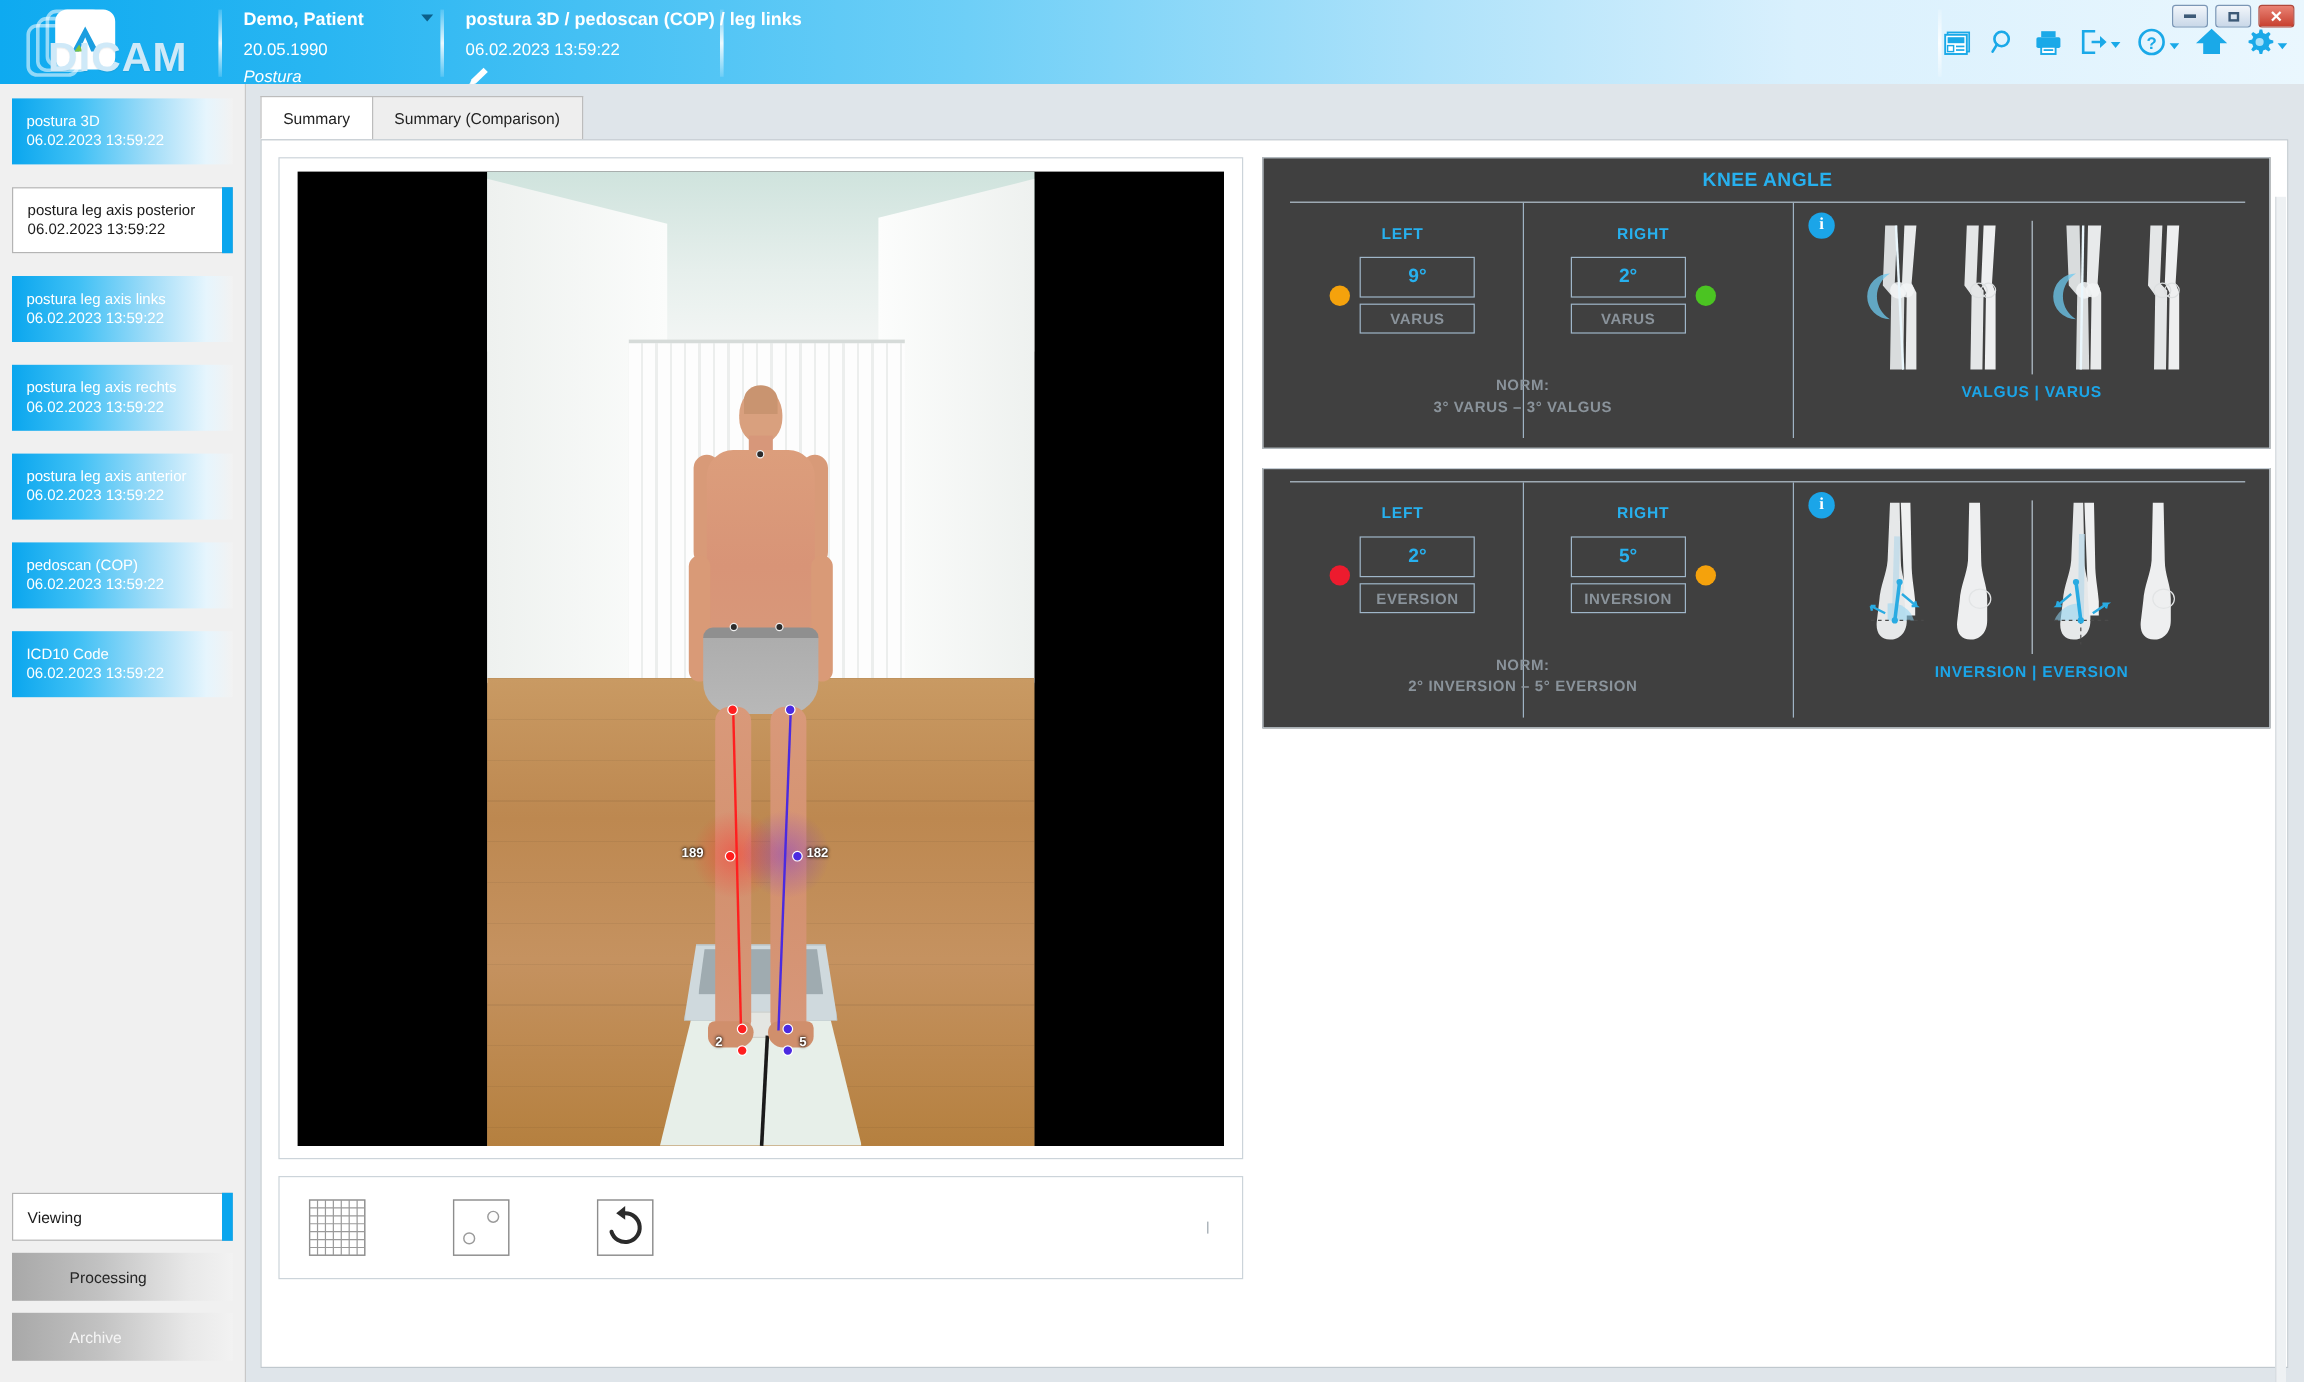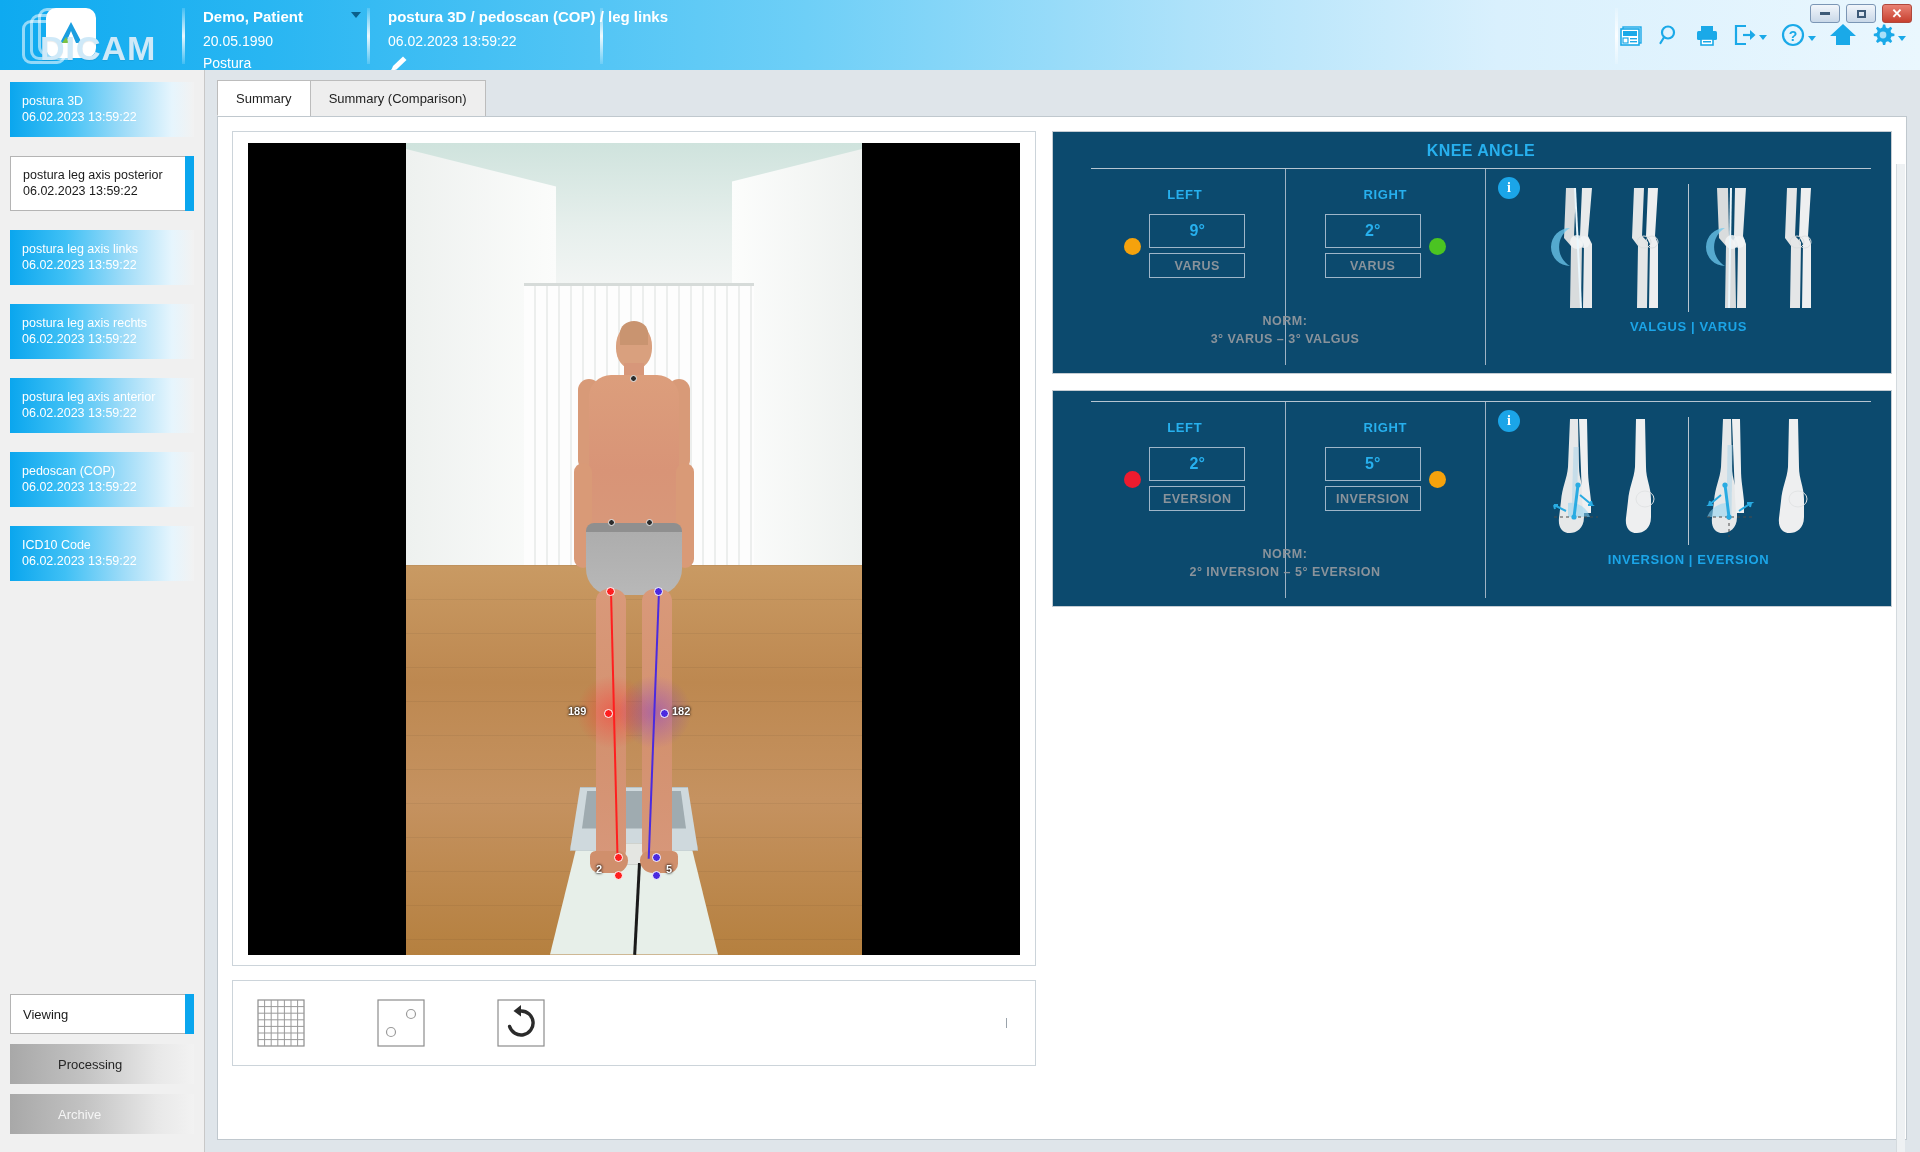--- a/index.html
+++ b/index.html
@@ -36,21 +36,21 @@
     font-size: 34px; font-weight: bold; color: #cfe9f8; letter-spacing: 1px;
     text-shadow: 0 1px 1px rgba(0,0,0,0.08);
   }
   .hdr-div {
     width: 3px; margin: 8px 0 6px 0;
     background: linear-gradient(to bottom, rgba(255,255,255,0.15), rgba(255,255,255,0.9), rgba(255,255,255,0.15));
   }
   .hdr-block { padding: 8px 14px 0 18px; position: relative; color: #ffffff; }
   .hdr-title { font-size: 15px; font-weight: bold; white-space: nowrap; }
   .hdr-sub { font-size: 14px; margin-top: 8px; color: #ffffff; }
-  .hdr-sub2 { font-size: 14px; margin-top: 6px; color: #ffffff; }
+  .hdr-sub2 { font-size: 14px; margin-top: 6px; color: #ffffff; font-style: italic; }
   .patient-block { width: 182px; }
   .study-block { width: 230px; }
   .caret-down {
     position: absolute; right: 6px; top: 12px;
     width: 0; height: 0; border-left: 5px solid transparent;
     border-right: 5px solid transparent; border-top: 6px solid #0b5f8a; cursor: pointer;
   }
   .pencil-icon { margin-top: 5px; width: 22px; height: 20px; cursor: pointer; }
   .hdr-spacer { flex: 1; }
 
@@ -261,27 +261,27 @@
     margin-top: 14px; background: #ffffff; border: 1px solid #ccd4da;
     height: 86px; display: flex; align-items: center; padding-left: 24px; gap: 72px;
     position: relative;
   }
   .tool-btn { cursor: pointer; display: flex; align-items: center; justify-content: center; }
   .caret-mark { position: absolute; right: 28px; top: 50%; transform: translateY(-50%);
                 width:1px; height:10px; background:#9aa3ab; }
 
   
   .right-col { flex: 1; padding: 14px 14px 12px 4px; display: flex; flex-direction: column; gap: 16px; }
-  .metric-card { background: #0c4a6e; border: 1px solid #c4ccd3; padding: 10px 14px 8px 32px; }
+  .metric-card { background: #404040; border: 1px solid #c4ccd3; padding: 10px 14px 8px 16px; }
   .card-title {
     text-align: center; color: #27b0ee; font-size: 16px; font-weight: bold;
     letter-spacing: 0.4px; padding-bottom: 8px;
   }
   .card-rule { border-top: 1px solid #b6c5d1; margin: 0 6px 0 6px; }
-  .card-body { display: flex; height: 196px; }
+  .card-body { display: flex; height: 196px; gap: 25px; }
   .values-area { flex: 0 0 400px; display: flex; position: relative; }
   .side-col { flex: 1; position: relative; padding-top: 18px; }
   .side-col + .side-col { border-left: 1px solid #9fb3c4; }
   .side-label {
     text-align: center; color: #27b0ee; font-size: 13px; font-weight: bold;
     letter-spacing: 0.6px; margin-bottom: 12px;
   }
   .value-row { display: flex; align-items: center; justify-content: center; gap: 8px; }
   .value-row.flip { flex-direction: row-reverse; }
   .status-dot { width: 17px; height: 17px; border-radius: 50%; flex: none; }

